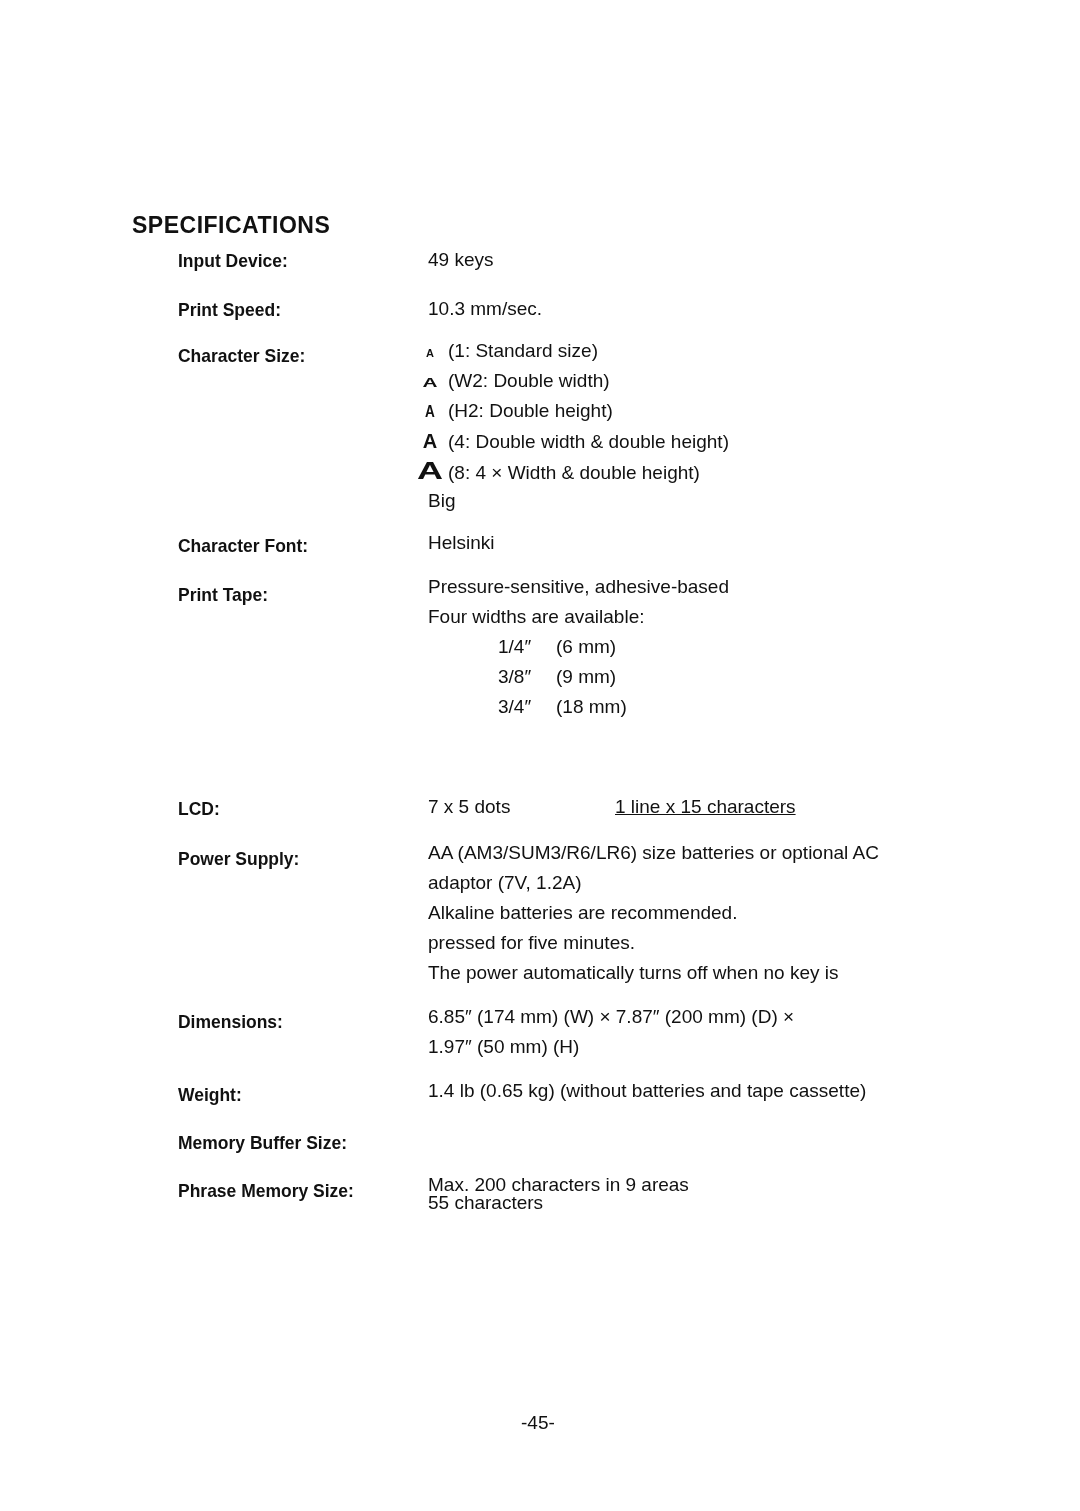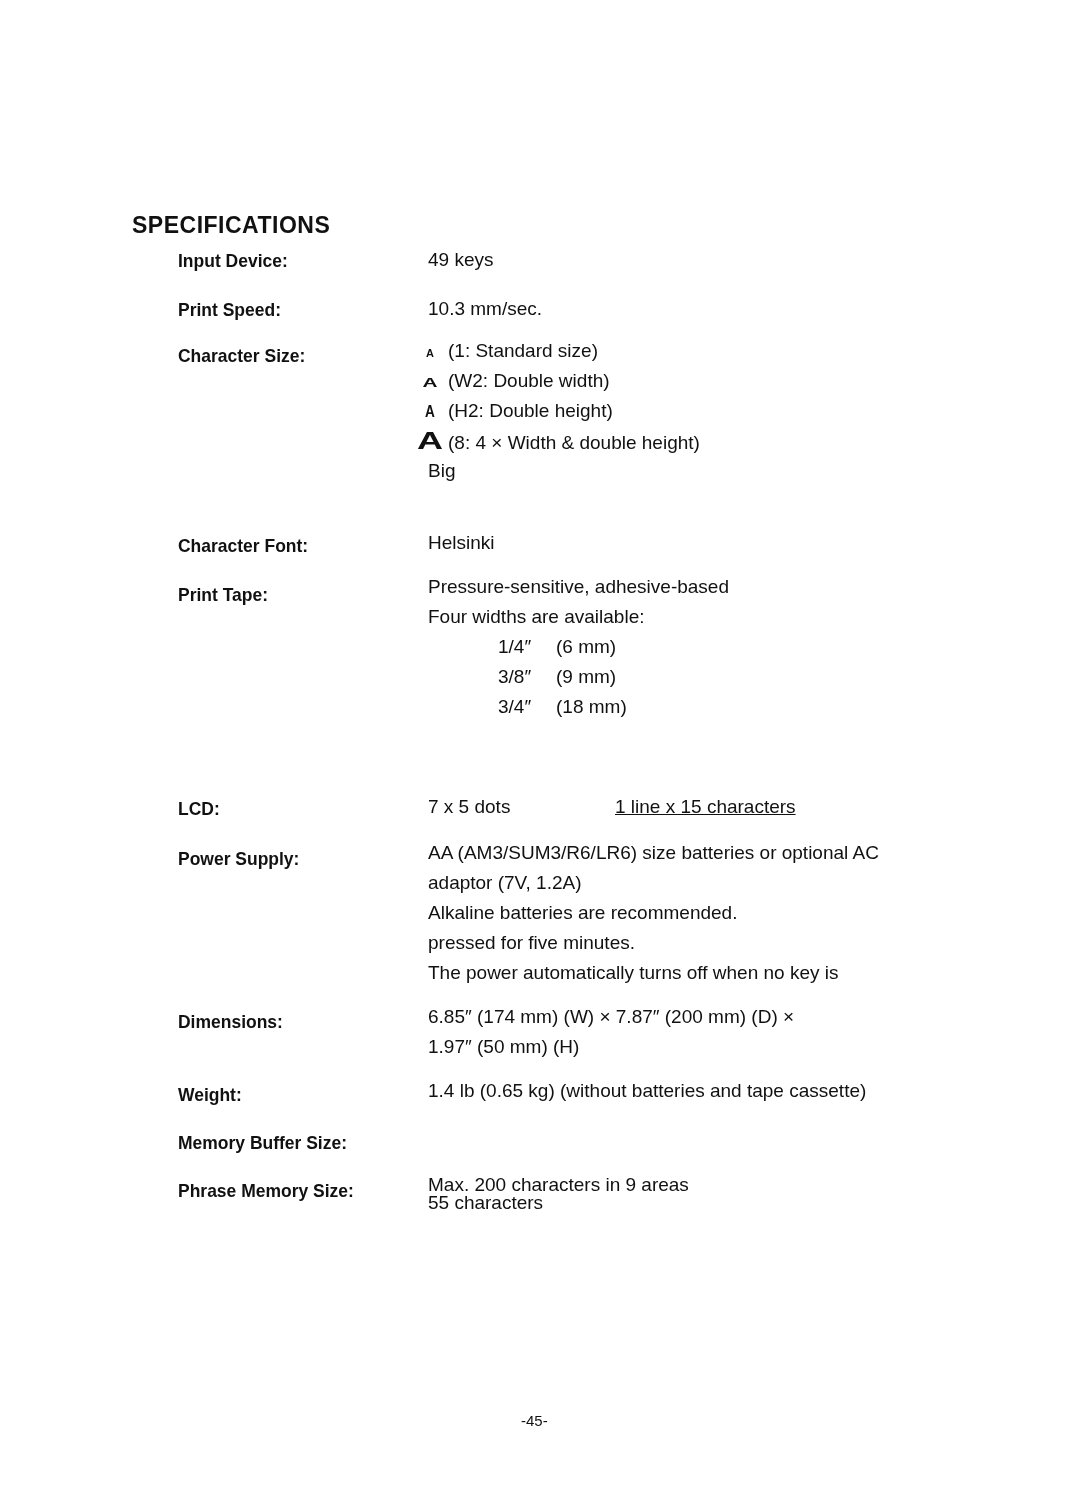--- a/index.html
+++ b/index.html
@@ -21,38 +21,39 @@
   .line { white-space: nowrap; height: 30px; }
   .glyph { display: inline-block; width: 36px; text-align: center; font-weight: bold; }
   .g1 { font-size: 11px; }
   .g2 { font-size: 13px; transform: scaleX(1.6); }
   .g3 { font-size: 17px; transform: scaleX(0.8); }
   .g4 { font-size: 20px; }
   .g5 { font-size: 24px; transform: scaleX(1.5); font-weight: 900; }
   .tape-row { padding-left: 70px; }
   .tape-row span:first-child { display: inline-block; width: 58px; }
   .lcd-b { position: absolute; left: 615px; text-decoration: underline; }
-  .pagenum { position: absolute; left: 521px; top: 1412px; font-size: 15px; }
+  .pagenum { position: absolute; left: 521px; top: 1412px; font-size: 19px; }
 </style>
 </head>
 <body>
 
 <div class="title">SPECIFICATIONS</div>
 
 <div class="label" style="top:250px">Input Device:</div>
 <div class="val" style="top:245px">49 keys</div>
 
 <div class="label" style="top:299px">Print Speed:</div>
 <div class="val" style="top:294px">10.3 mm/sec.</div>
 
 <div class="label" style="top:345px">Character Size:</div>
 <div class="val" style="top:336px; left:412px">
   <div class="line"><span class="glyph g1">A</span><span>(1: Standard size)</span></div>
   <div class="line"><span class="glyph g2">A</span><span>(W2: Double width)</span></div>
   <div class="line"><span class="glyph g3">A</span><span>(H2: Double height)</span></div>
+  <div class="line"><span class="glyph g4">A</span><span>(4: Double width &amp; double height)</span></div>
   <div class="line"><span class="glyph g5">A</span><span>(8: 4 × Width &amp; double height)</span></div>
   <div class="line" style="padding-left:16px">Big</div>
 </div>
 
 <div class="label" style="top:535px">Character Font:</div>
 <div class="val" style="top:528px">Helsinki</div>
 
 <div class="label" style="top:584px">Print Tape:</div>
 <div class="val" style="top:572px">
   <div class="line">Pressure-sensitive, adhesive-based</div>

